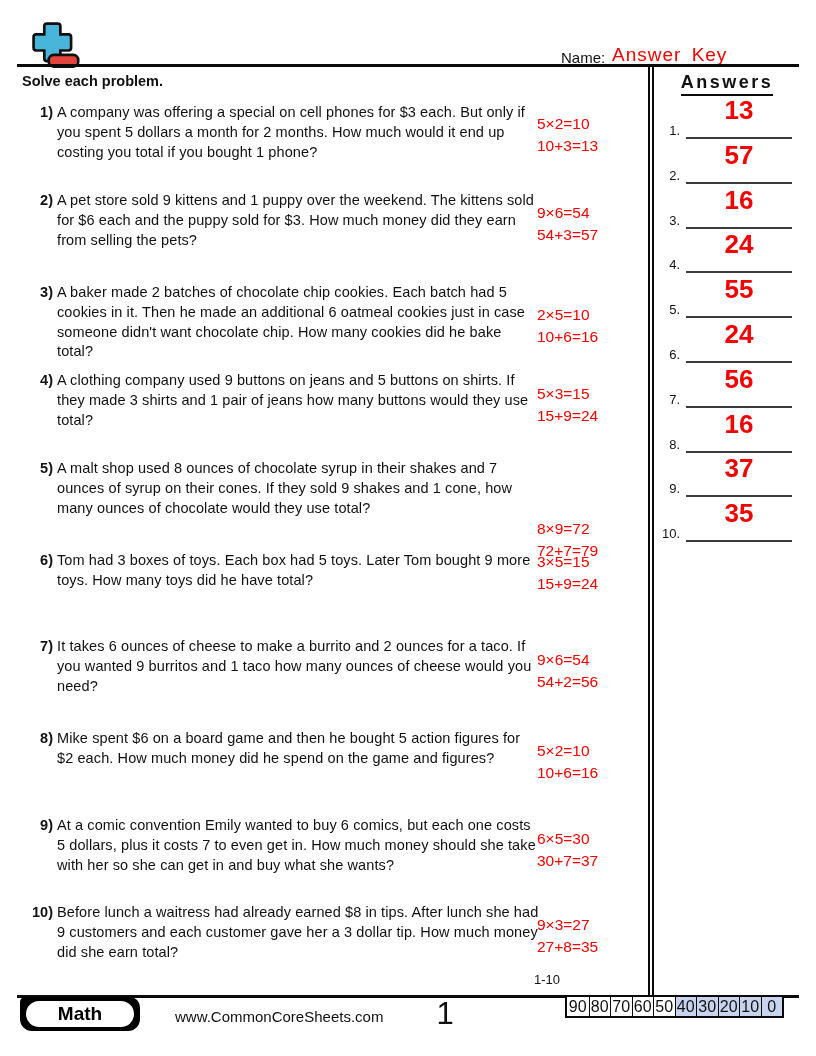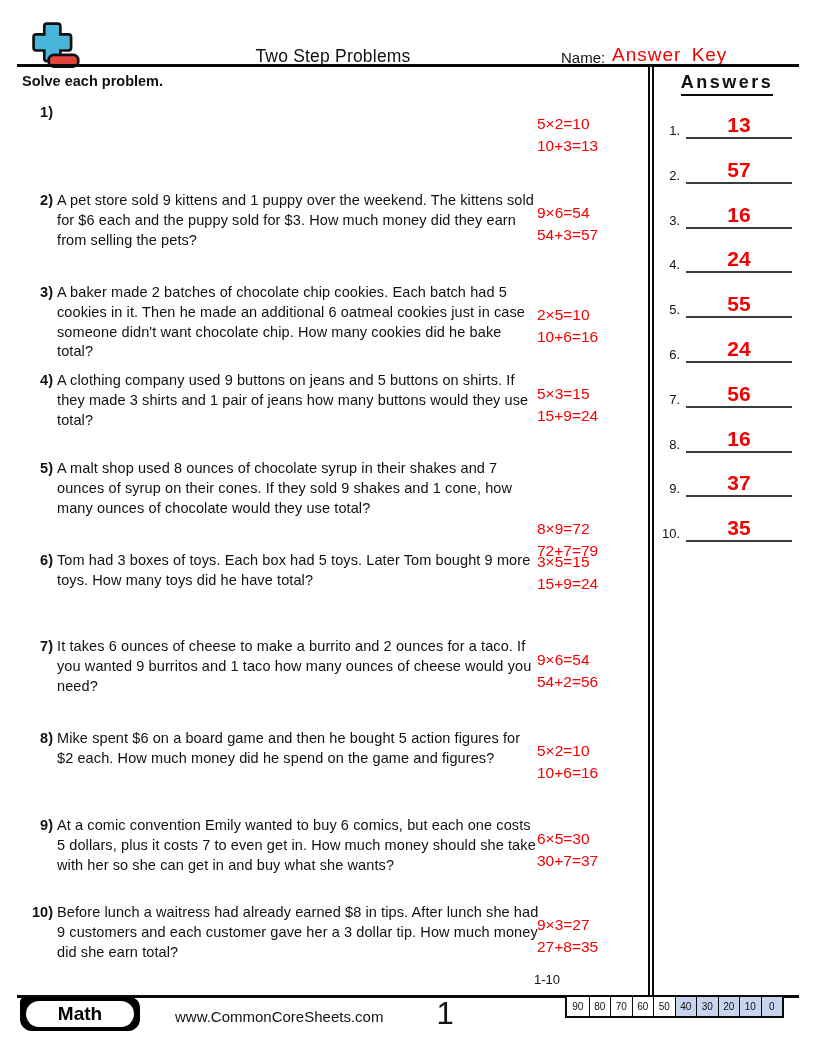--- a/index.html
+++ b/index.html
@@ -25,55 +25,55 @@
   .ptext { margin-left:39px; width:483px; font-size:14.5px; line-height:19.8px; letter-spacing:.1px; }
   .pwork { position:absolute; left:519px; width:102px; color:var(--red,#f40000); font-size:15.5px; }
   .work-line { line-height:21.5px; white-space:nowrap; }
 
   
   .answers-title-wrap { position:absolute; left:660px; top:72px; width:134px; text-align:center; }
   .answers-title { display:inline-block; font-size:18px; font-weight:bold; letter-spacing:2.5px; border-bottom:2.5px solid #0a0a0a; padding-bottom:1px; }
   .answer-row { position:absolute; left:658px; width:134px; height:34px; display:flex; align-items:flex-end; }
   .anum { width:22px; text-align:right; font-size:13px; padding-bottom:1px; flex:0 0 auto; }
   .ablank { flex:1; margin-left:6px; border-bottom:2px solid #3c3c3c; text-align:center; }
-  .aval { display:block; font-size:21px; font-weight:bold; color:var(--red,#f40000); padding-bottom:1px; line-height:22px; }
+  .aval { display:block; font-size:26px; font-weight:bold; color:var(--red,#f40000); padding-bottom:16px; line-height:22px; }
 
   
   .footer-rule { position:absolute; left:17px; top:995px; width:782px; height:2.5px; background:#0a0a0a; }
   .math-badge { position:absolute; left:20px; top:997px; width:120px; height:34px; background:#000; border-radius:5px 10px 12px 12px; }
   .math-badge-inner { position:absolute; left:6px; top:4px; right:6px; bottom:4px; background:#fff; border-radius:13px; display:flex; align-items:center; justify-content:center; }
   .math-badge-label { font-size:19px; font-weight:bold; color:#000; }
   .website { position:absolute; left:175px; top:1008px; font-size:15px; }
   .page-number { position:absolute; left:400px; top:996px; width:90px; text-align:center; font-size:31px; }
   .grade-range { position:absolute; left:524px; top:972px; width:36px; text-align:right; font-size:13px; }
   .grade-table { position:absolute; left:565px; top:995px; height:23px; display:flex; border:2px solid #0a0a0a; background:#fff; }
-  .gcell { width:21.5px; border-left:1.5px solid #0a0a0a; display:flex; align-items:center; justify-content:center; font-size:10px;text-align:right; }
+  .gcell { width:21.5px; border-left:1.5px solid #0a0a0a; display:flex; align-items:center; justify-content:center; font-size:16px;text-align:right; }
   .gcell:first-child { border-left:none; }
   .gcell.shaded { background:var(--shade,#c8d4ee); }
 </style>
 </head>
 <body>
 
 <div class="page">
 
   <div class="logo">
     <svg width="54" height="50" viewBox="0 0 60 56" aria-hidden="true">
       <path d="M21 3 h12 a3 3 0 0 1 3 3 v9 h9 a3 3 0 0 1 3 3 v12 a3 3 0 0 1 -3 3 h-9 v9 a3 3 0 0 1 -3 3 h-12 a3 3 0 0 1 -3 -3 v-9 h-9 a3 3 0 0 1 -3 -3 v-12 a3 3 0 0 1 3 -3 h9 v-9 a3 3 0 0 1 3 -3 z" fill="#4ab5da" stroke="#101010" stroke-width="3"></path>
       <rect x="23" y="38" width="33" height="13" rx="5.5" fill="#e2453b" stroke="#101010" stroke-width="3"></rect>
     </svg>
   </div>
-  <div class="ws-title">Two Step Problems</div>
   <div class="name-label">Name:</div>
   <div class="name-value">Answer Key</div>
   <div class="header-rule"></div>
   <div class="instructions">Solve each problem.</div>
 
   <div id="problems-list">
   <div class="problem" style="top: 103px;">
     <div class="pnum">1)</div>
+    <div class="ptext">A company was offering a special on cell phones for $3 each. But only if you spent 5 dollars a month for 2 months. How much would it end up costing you total if you bought 1 phone?</div>
     <div class="pwork" style="top: 10px;">
           <div class="work-line">5×2=10</div>
           <div class="work-line">10+3=13</div>
         </div>
   </div>
 
   <div class="problem" style="top: 191px;">
     <div class="pnum">2)</div>
     <div class="ptext">A pet store sold 9 kittens and 1 puppy over the weekend. The kittens sold for $6 each and the puppy sold for $3. How much money did they earn from selling the pets?</div>
     <div class="pwork" style="top: 11px;">

